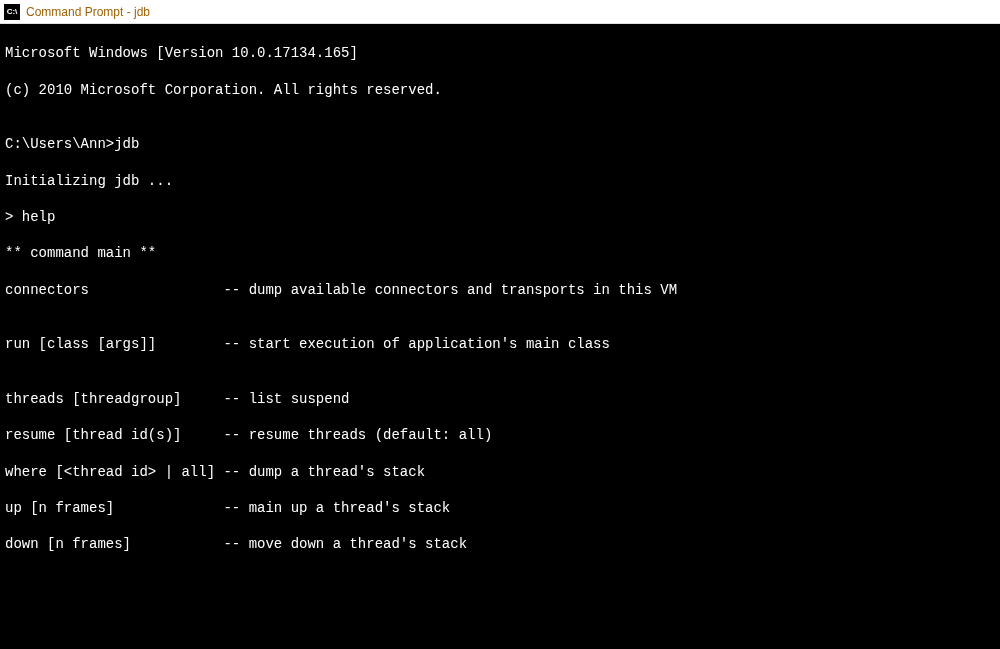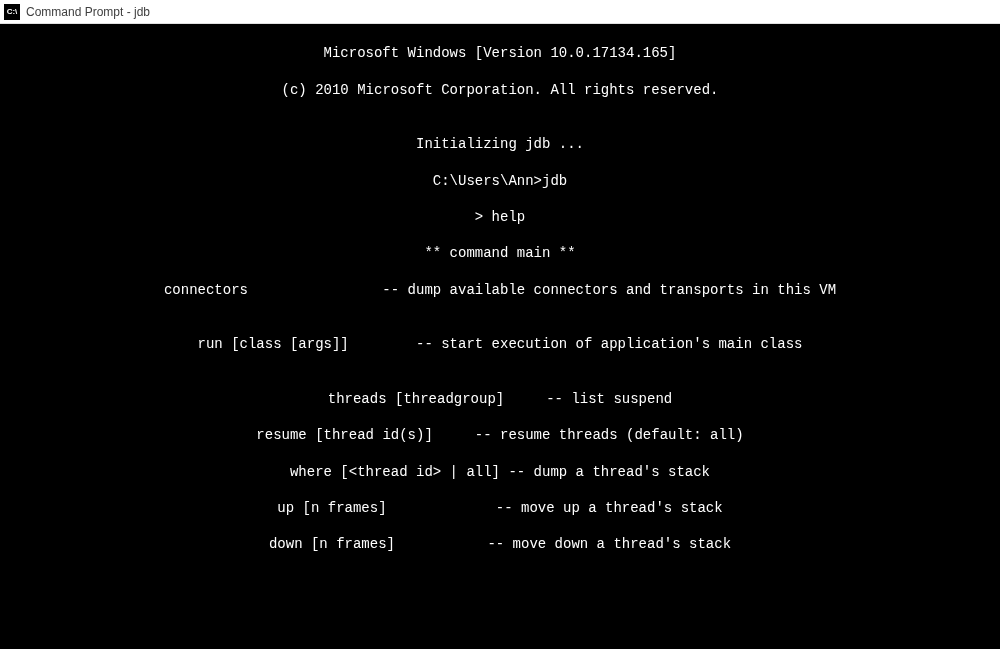--- a/index.html
+++ b/index.html
@@ -31,61 +31,60 @@
       display: flex;
       align-items: center;
       justify-content: center;
       margin-right: 6px;
       font-family: Arial, sans-serif;
       font-weight: bold;
     }
     .title-text {
       font-size: 12px;
       font-family: 'Segoe UI', Tahoma, sans-serif;
-      color: #404040;
+      color: #a16207;
     }
     .terminal-body {
       background: #000000;
       color: #ffffff;
-      padding: 2px 16px;
+      padding: 2px 5px;
       height: calc(649px - 24px);
       font-size: 14px;
       line-height: 1.3;
       white-space: pre;
       overflow: hidden;
-      text-align: center;
     }
     .term-line {
       display: block;
     }
   </style>
 </head>
 <body>
 
 <div class="title-bar">
   <div class="title-icon">C:\</div>
   <div class="title-text">Command Prompt - jdb</div>
 </div>
 
 <div class="terminal-body">
 <span class="term-line">Microsoft Windows [Version 10.0.17134.165]</span>
 <span class="term-line">(c) 2010 Microsoft Corporation. All rights reserved.</span>
 <span class="term-line"></span>
+<span class="term-line">C:\Users\Ann&gt;jdb</span>
 <span class="term-line">Initializing jdb ...</span>
-<span class="term-line">C:\Users\Ann&gt;jdb</span>
 <span class="term-line">&gt; help</span>
 <span class="term-line">** command main **</span>
 <span class="term-line">connectors                -- dump available connectors and transports in this VM</span>
 <span class="term-line"></span>
 <span class="term-line">run [class [args]]        -- start execution of application's main class</span>
 <span class="term-line"></span>
 <span class="term-line">threads [threadgroup]     -- list suspend</span>
 <span class="term-line">resume [thread id(s)]     -- resume threads (default: all)</span>
 <span class="term-line">where [&lt;thread id&gt; | all] -- dump a thread's stack</span>
-<span class="term-line">up [n frames]             -- move up a thread's stack</span>
+<span class="term-line">up [n frames]             -- main up a thread's stack</span>
 <span class="term-line">down [n frames]           -- move down a thread's stack</span>
 
 
 <span class="term-line"></span>
 
 
 
 
 
 <span class="term-line"></span>

